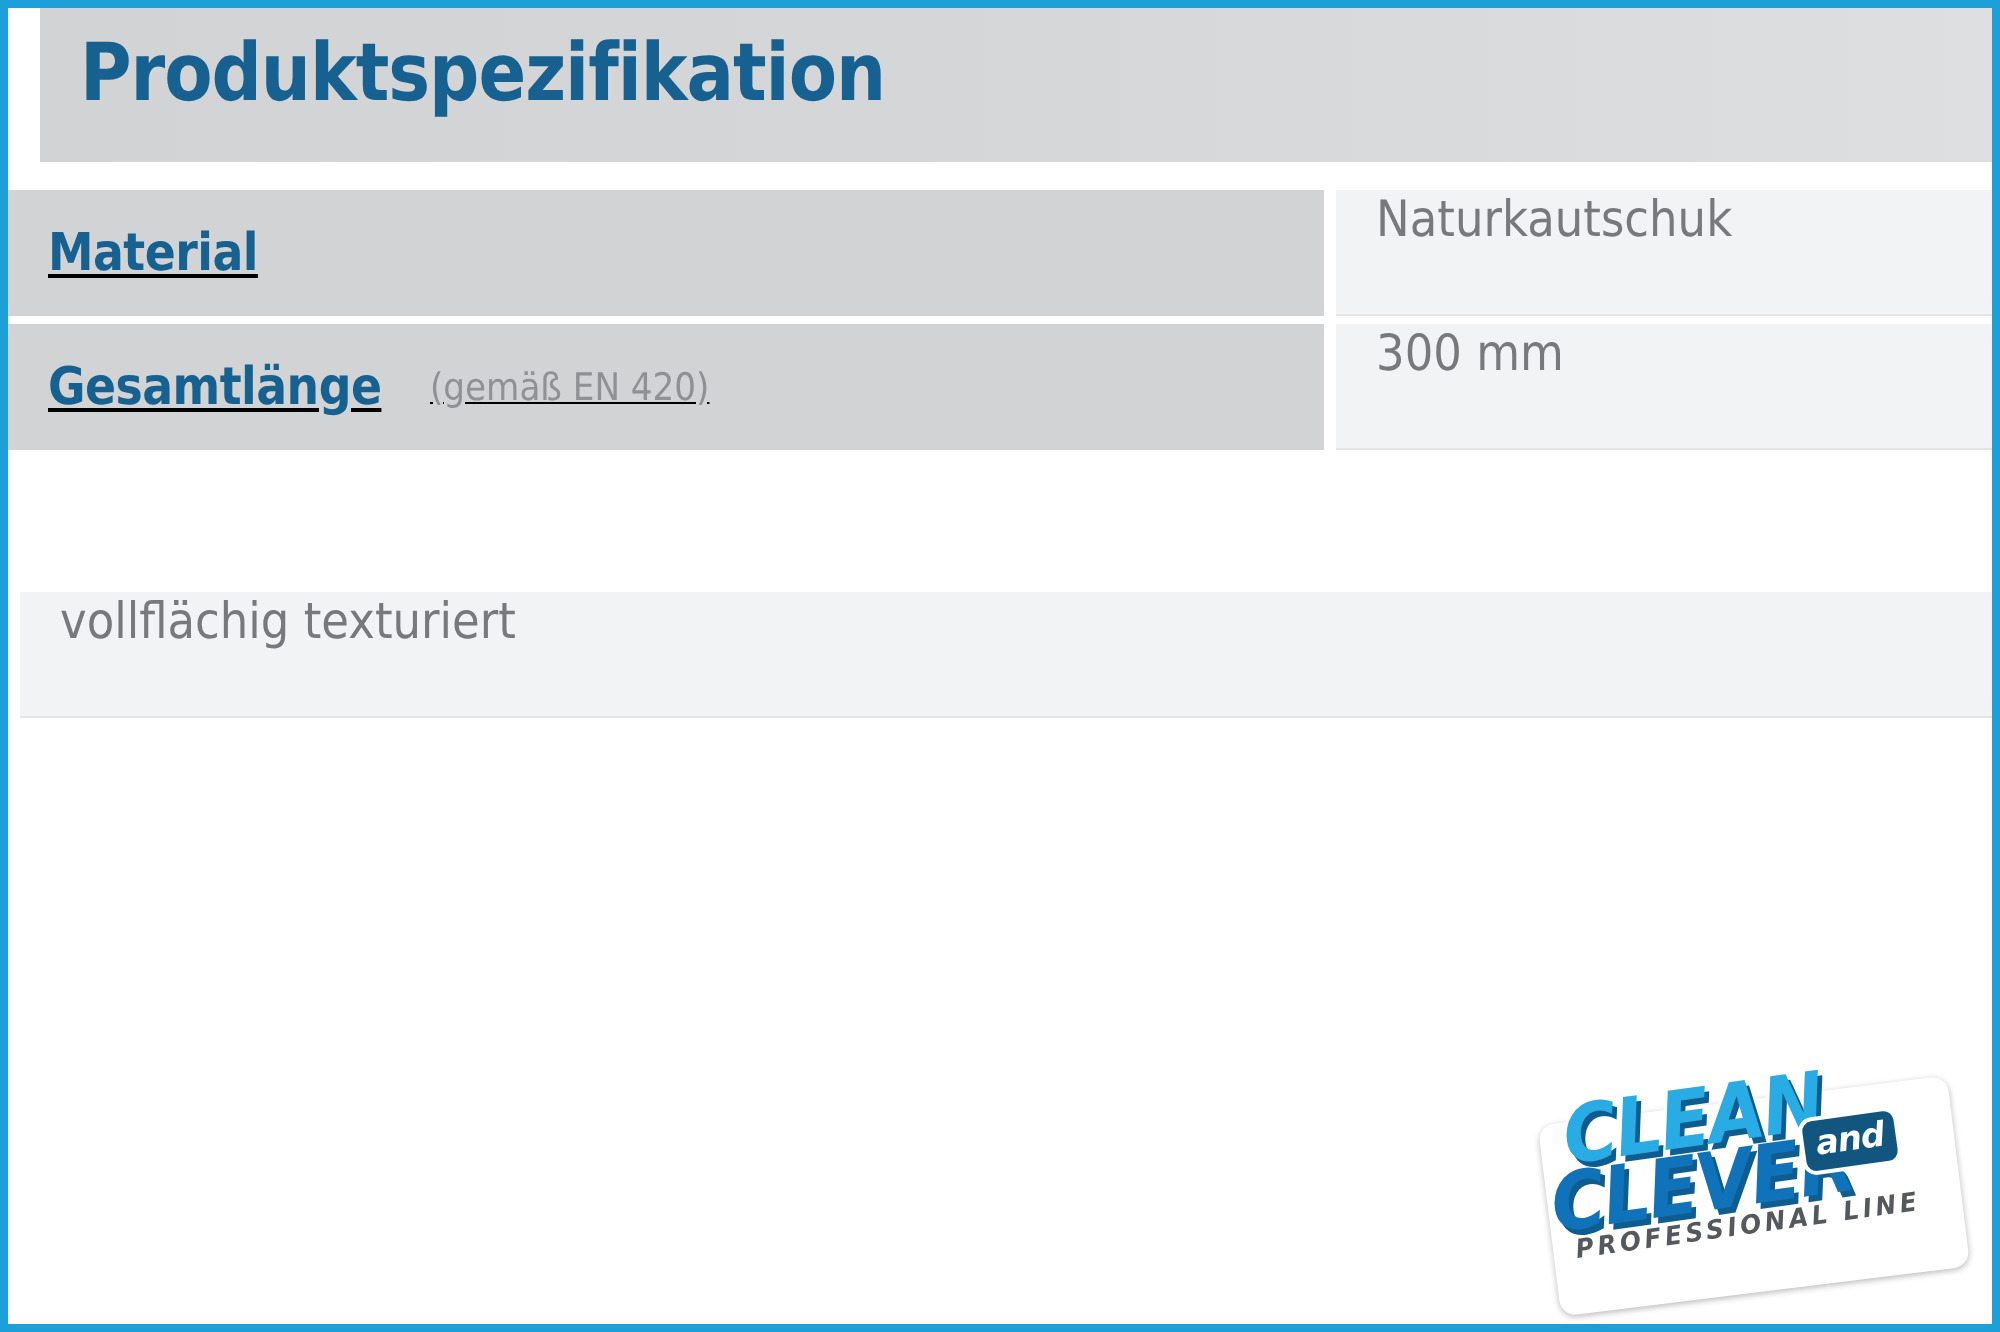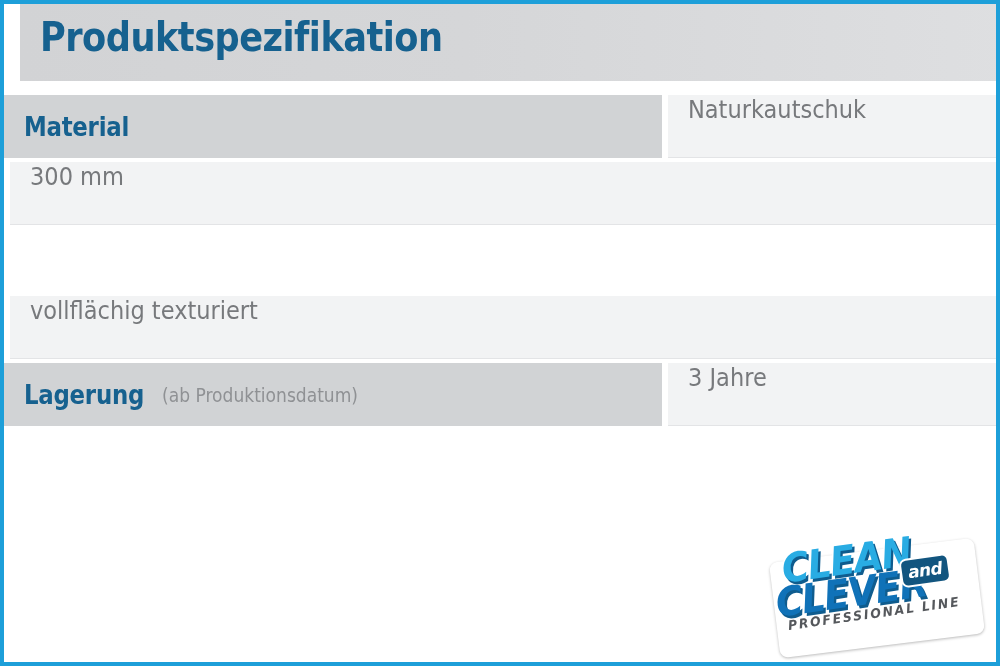--- a/index.html
+++ b/index.html
@@ -63,20 +63,21 @@
   }
 
   .row-label {
     width: 658px;
     background: #d1d3d5;
     display: flex;
     align-items: center;
     padding-left: 20px;
     white-space: nowrap;
     overflow: hidden;
+    text-decoration: underline;
   }
 
   .label-main {
     font-family: "DejaVu Sans", "Liberation Sans", sans-serif;
     font-weight: bold;
     font-size: 26px;
     letter-spacing: -0.3px;
     color: #16618f;
     transform: scaleX(0.88);
     transform-origin: left center;
@@ -227,42 +228,36 @@
       <div class="spec-row">
         <div class="row-label">
           <span class="label-main">Material</span>
         </div>
         <div class="row-spacer"></div>
         <div class="row-value">
           <span class="value-text">Naturkautschuk</span>
         </div>
       </div>
       <div class="spec-row">
+        <div class="row-label">
+          <span class="label-main">Gesamtlänge</span>
+          <span class="label-note">(gemäß EN 420)</span>
+        </div>
         <div class="row-spacer"></div>
         <div class="row-value">
           <span class="value-text">300 mm</span>
         </div>
       </div>
       <div class="spec-row">
         <div class="row-spacer"></div>
       </div>
       <div class="spec-row">
         <div class="row-spacer"></div>
         <div class="row-value">
           <span class="value-text">vollflächig texturiert</span>
-        </div>
-      </div>
-      <div class="spec-row">
-        <div class="row-label">
-          <span class="label-main">Lagerung</span>
-          <span class="label-note">(ab Produktionsdatum)</span>
-        </div>
-        <div class="row-spacer"></div>
-        <div class="row-value">
-          <span class="value-text">3 Jahre</span>
         </div>
       </div>
     </div>
 
   <div id="brand-logo">
     <div class="logo-plate"></div>
     <div class="logo-word" id="logo-clean">CLEAN</div>
     <div id="logo-and-box">
       <span id="logo-and">and</span>
     </div>

